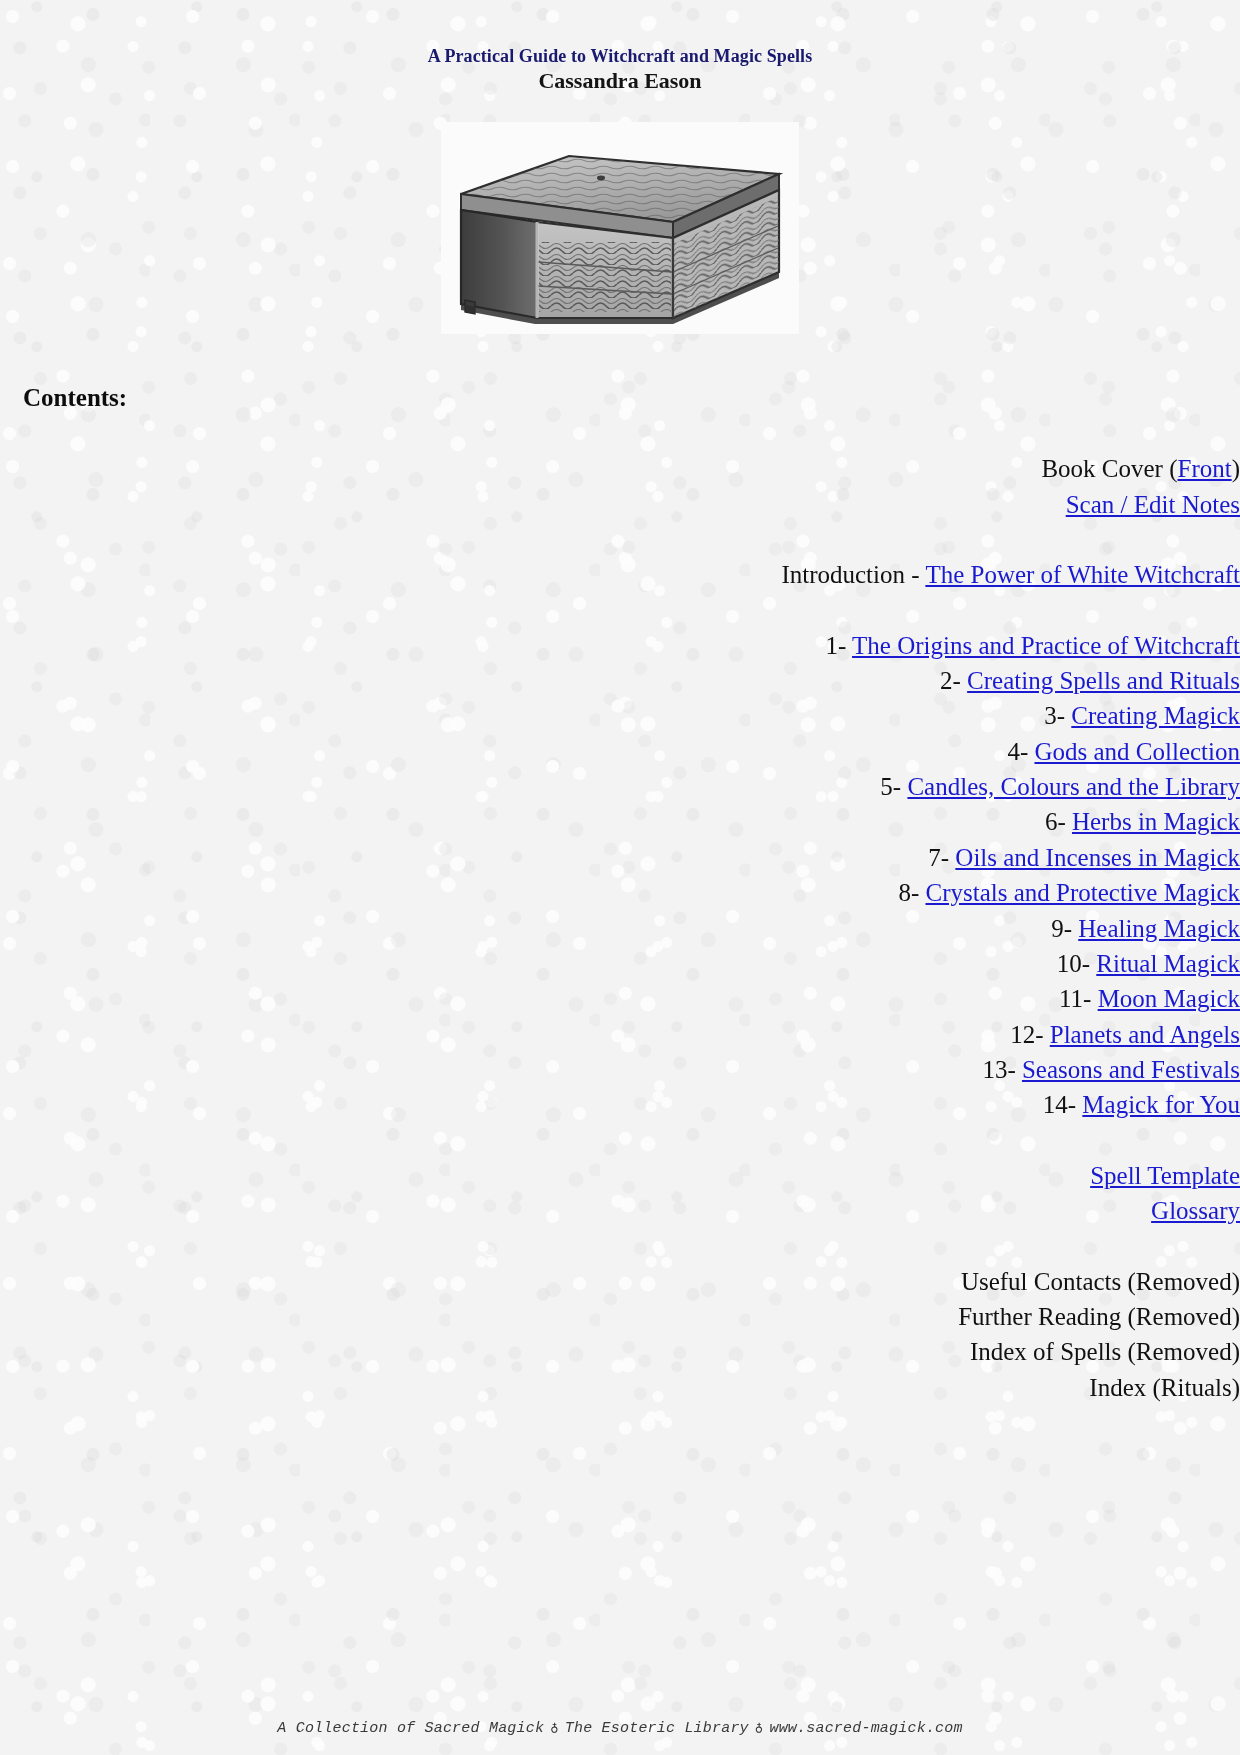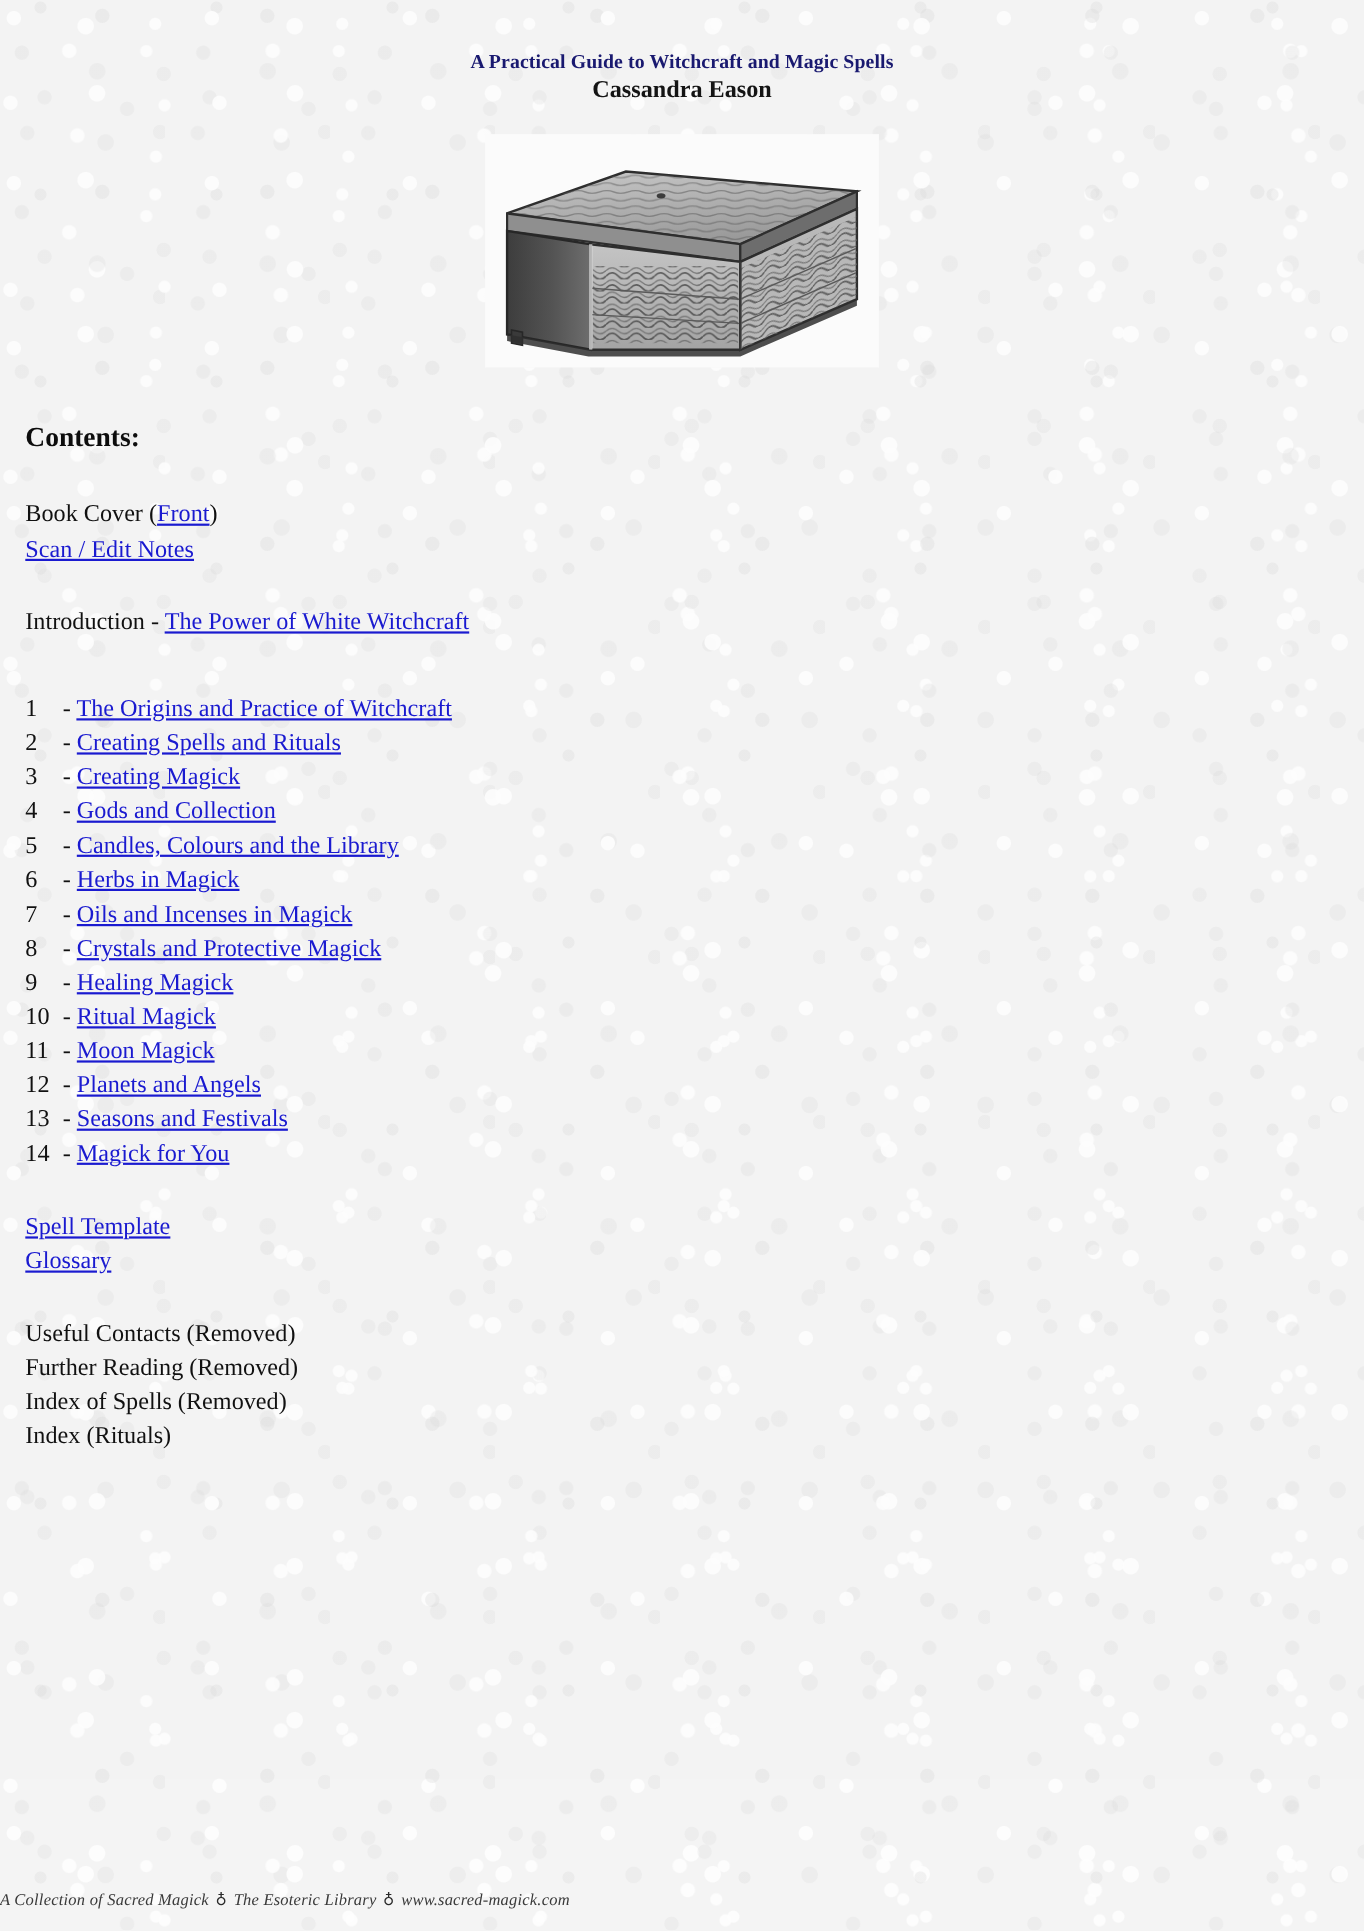--- a/index.html
+++ b/index.html
@@ -101,51 +101,52 @@
     line-height: 1.41;
   }
   .contents-heading {
     font-weight: bold;
     font-size: 25px;
     color: #0d0d0d;
     margin-bottom: 36px;
   }
   .toc-line {
     white-space: pre;
-    font-size: 22px;
+    font-size: 25px;
     line-height: 1.415;
+    text-align: right;
   }
   .spacer-line { height: 35px; }
 
   a.toc-link,
   .toc-link {
     color: #1a1ad0;
     text-decoration: underline;
     text-underline-offset: 2px;
     cursor: pointer;
   }
   .plain { color: #111; }
 
   .num {
     display: inline-block;
     width: 34px;
     color: #111;
   }
   .dash { color: #111; }
 
-  .chapter-list { margin-top: 13px; }
+  .chapter-list { margin-top: 0; }
 
   
   .footer {
     position: absolute;
     left: 0;
     right: 0;
     bottom: 18px;
-    text-align: left;
-    font-family: Liberation Serif, serif;
+    text-align: center;
+    font-family: Liberation Mono, monospace;
     font-style: italic;
     font-size: 15px;
     color: #3a3a3a;
     letter-spacing: .2px;
   }
   .footer .sep {
     font-style: normal;
     font-size: 14px;
     margin: 0 6px;
     color: #2b2b2b;

